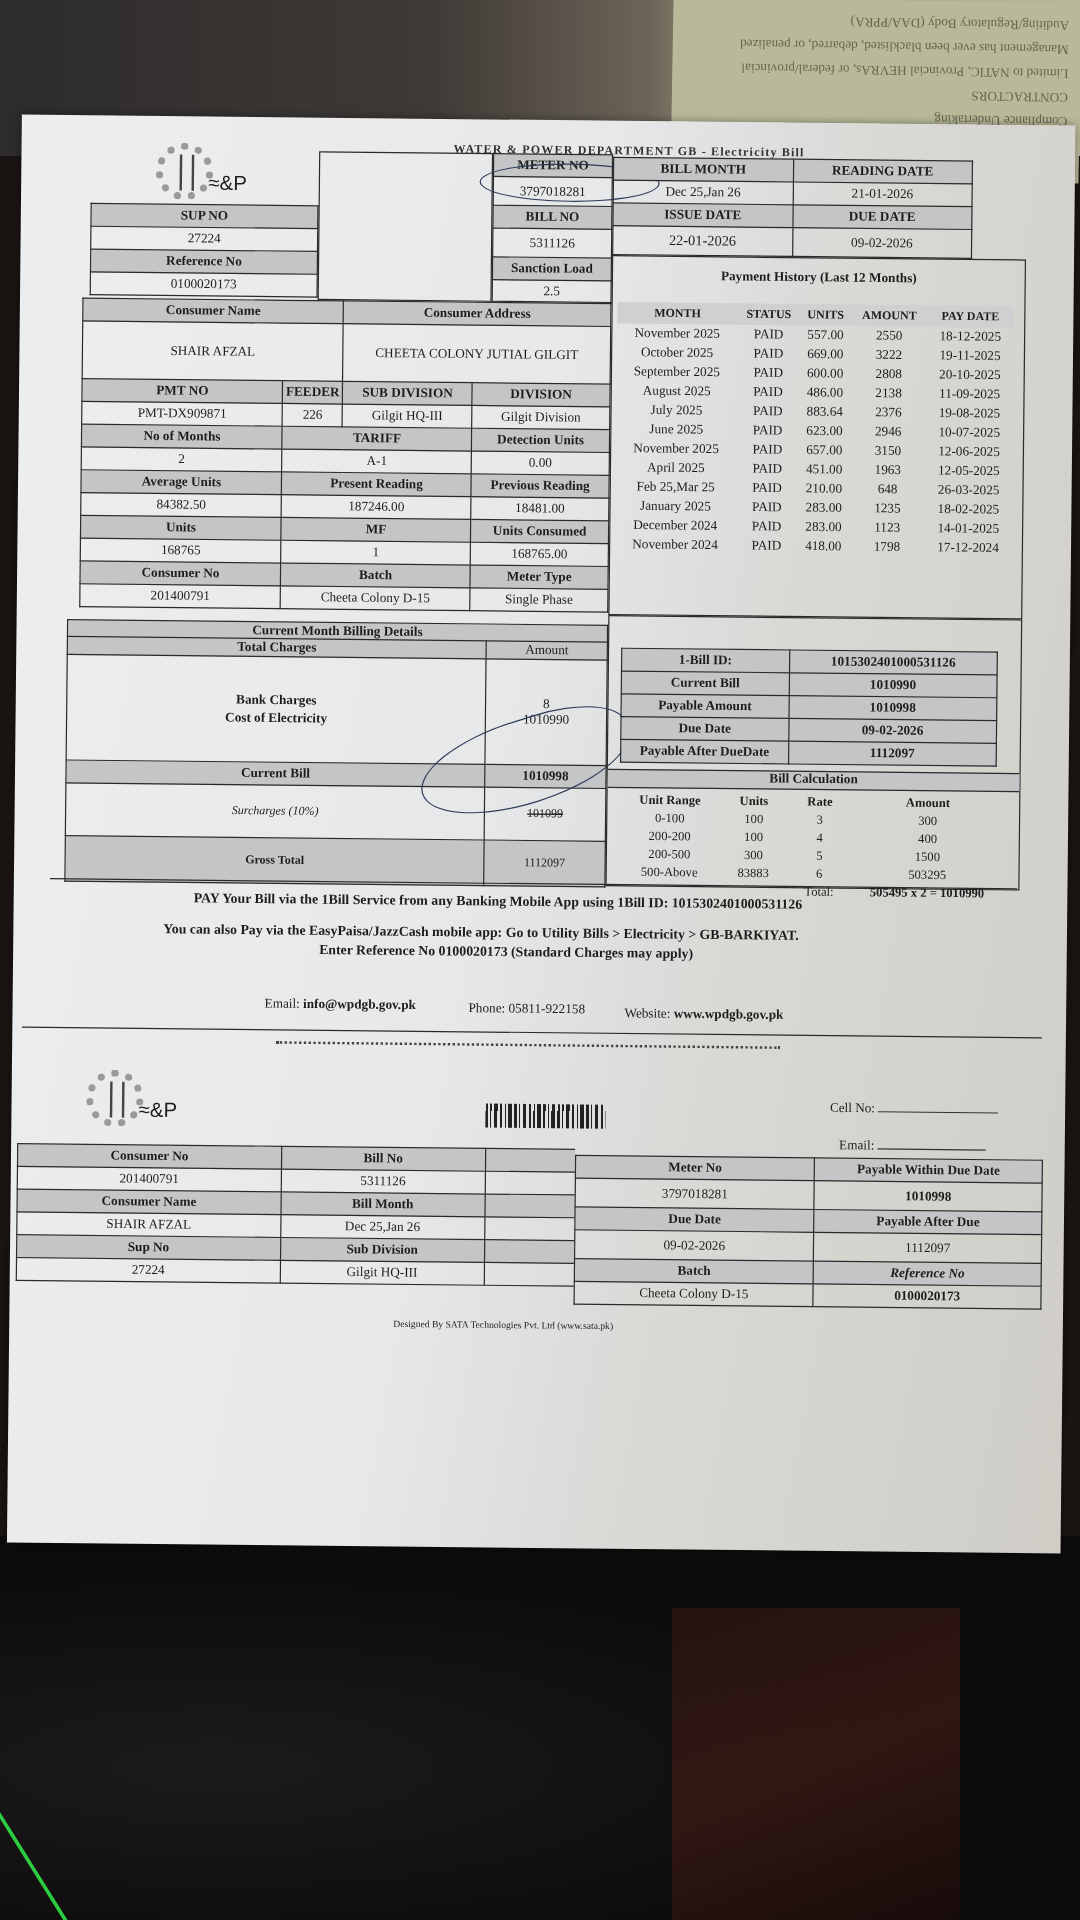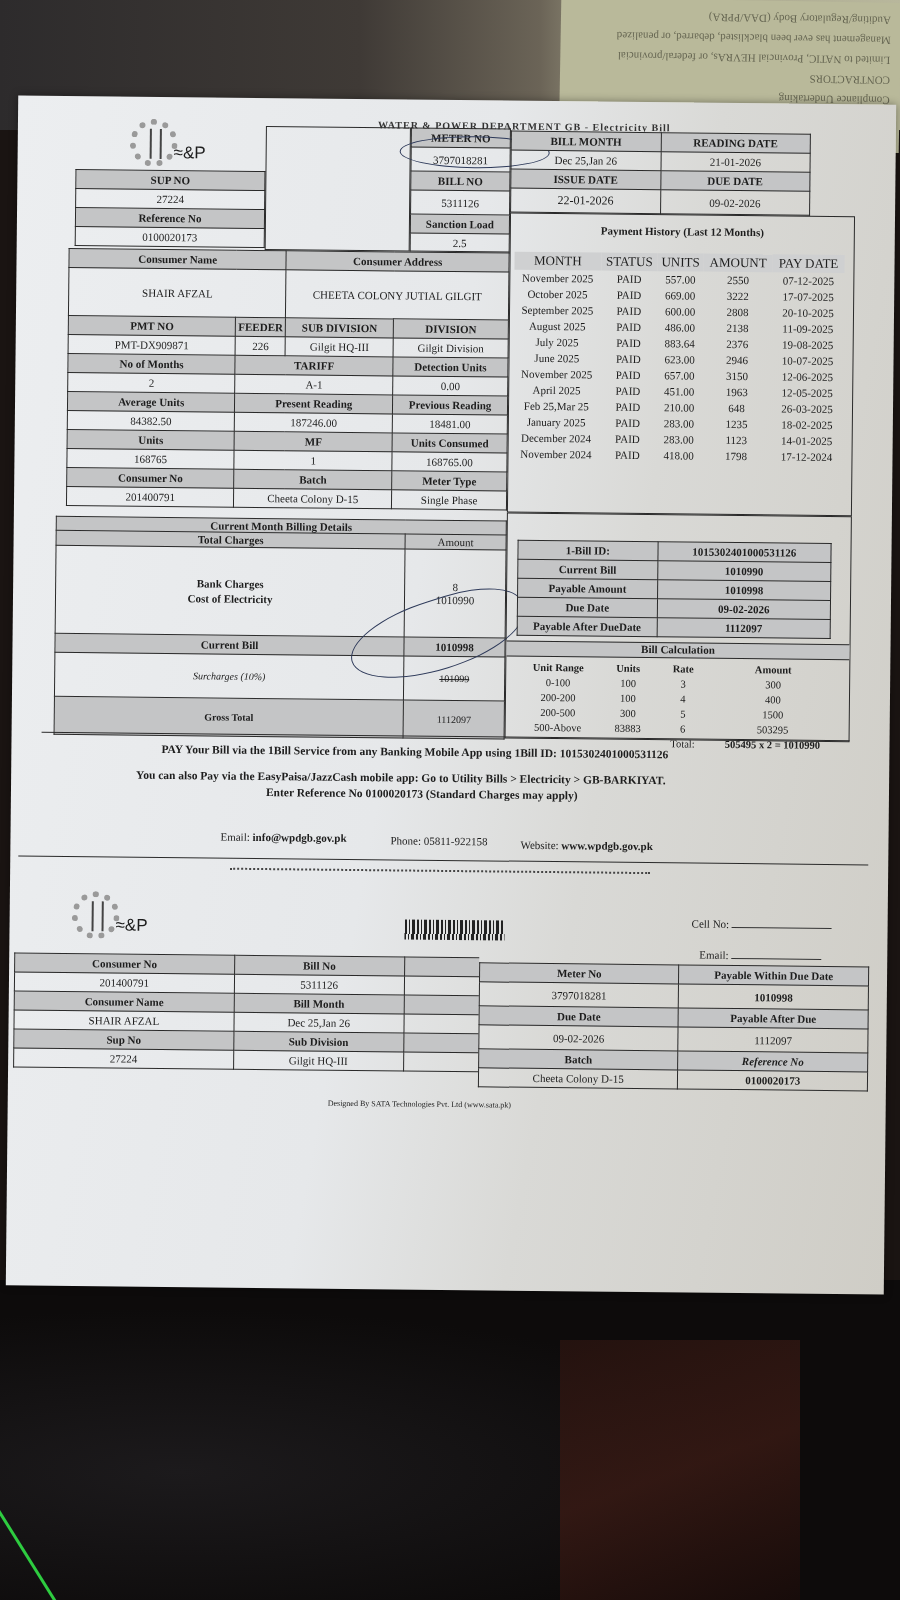--- a/index.html
+++ b/index.html
@@ -62,21 +62,21 @@
     width: 48px; height: 48px; border-radius: 50%;
     border: 6px dotted #9a9a9a; position: relative;
   }
   .logo .gear::after {
     content: ""; position: absolute; left: 14px; top: 4px; width: 8px; height: 30px;
     border-left: 2px solid #444; border-right: 2px solid #444;
   }
   .logo .wp { font-family: "Liberation Sans", sans-serif; font-size: 17px; margin-left: -4px; margin-top: 20px; }
 
   .pay-hist td { border: none; font-size: 11px; height: 16px; text-align: center; }
-  .pay-hist .hdr td { font-weight: normal; font-size: 13px; height: 18px; background: #cfd0d1; }
+  .pay-hist .hdr td { font-weight: bold; font-size: 10px; height: 18px; background: #cfd0d1; }
 
   .calc td { border: none; font-size: 10.5px; height: 15px; text-align: center; }
   .calc .hdr td { font-weight: bold; }
 
   .msg { position: absolute; font-size: 11.5px; font-weight: bold; white-space: nowrap; }
   .contact { position: absolute; font-size: 11px; white-space: nowrap; }
   .contact b { font-weight: bold; }
   .dashed { position: absolute; border-top: 2px dotted #444; height: 0; }
 
   .barcode {
@@ -189,28 +189,28 @@
           <td>STATUS</td>
           <td>UNITS</td>
           <td>AMOUNT</td>
           <td>PAY DATE</td>
         </tr>
         <tr>
               <td>November 2025</td>
               <td>PAID</td>
               <td>557.00</td>
               <td>2550</td>
-              <td>07-12-2025</td>
+              <td>18-12-2025</td>
             </tr>
         <tr>
               <td>October 2025</td>
               <td>PAID</td>
               <td>669.00</td>
               <td>3222</td>
-              <td>17-07-2025</td>
+              <td>19-11-2025</td>
             </tr>
         <tr>
               <td>September 2025</td>
               <td>PAID</td>
               <td>600.00</td>
               <td>2808</td>
               <td>20-10-2025</td>
             </tr>
         <tr>
               <td>August 2025</td>

